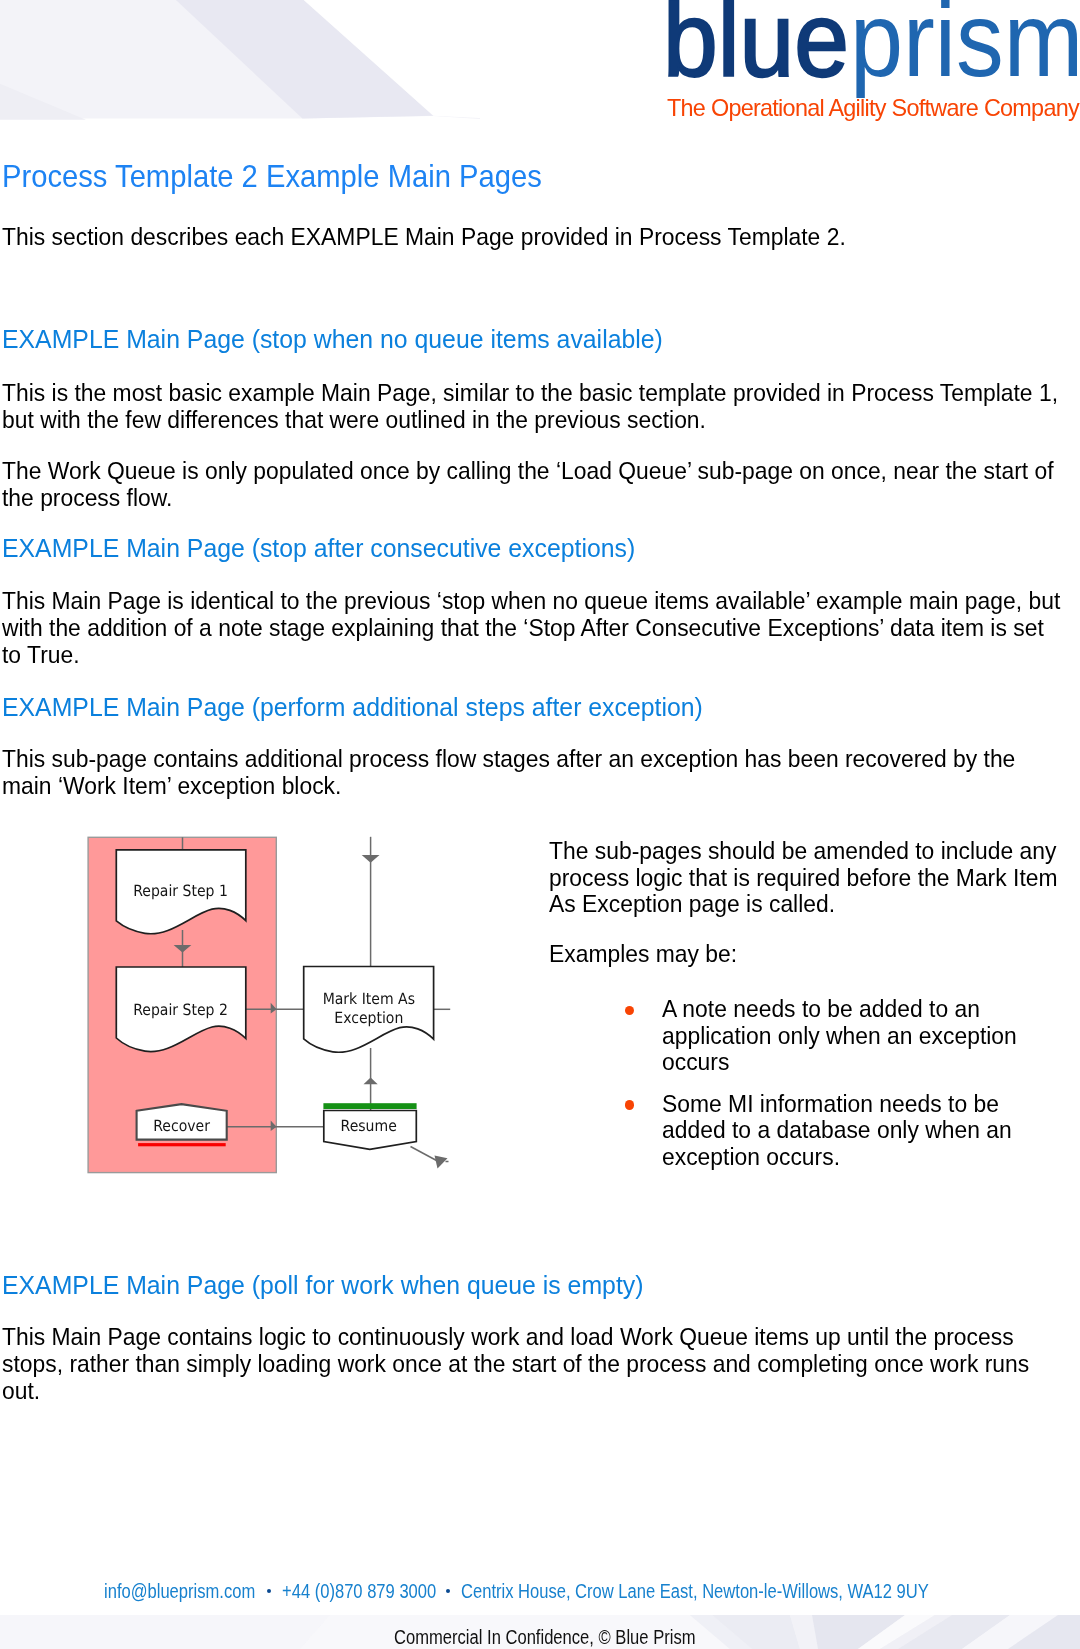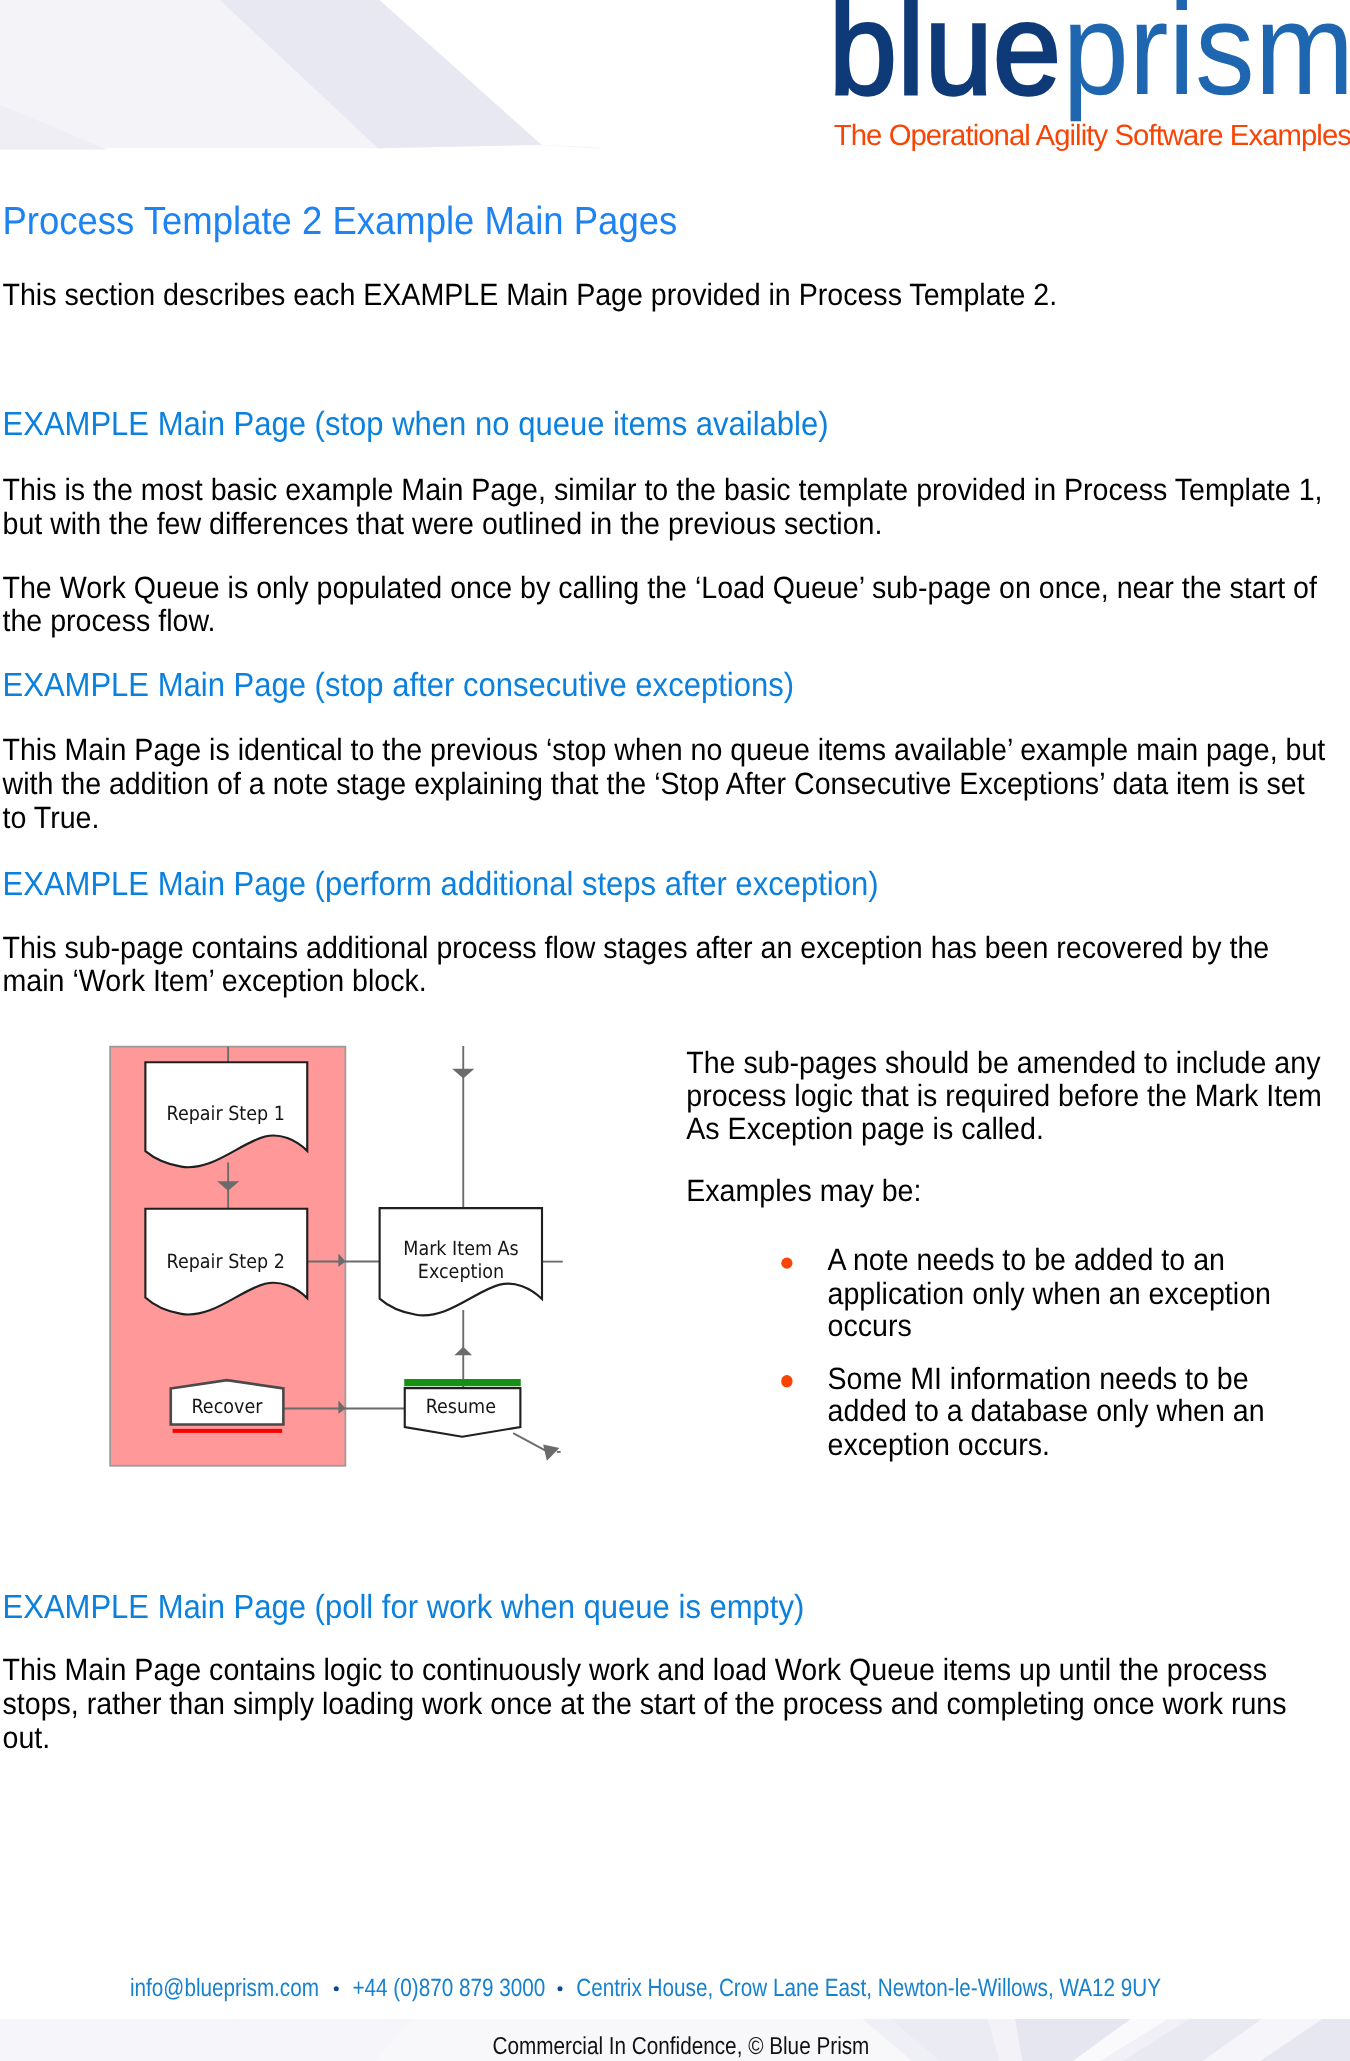--- a/index.html
+++ b/index.html
@@ -56,21 +56,21 @@
     <polygon points="0,0 480,0 480,119 433,116 302.4,118.5 0,118.5" fill="#f3f3f8"></polygon>
     <polygon points="175.9,0 303.7,0 433.3,115.8 302.4,118.5" fill="#e8e8f2"></polygon>
     <polygon points="0,83.7 86,119.8 0,119.8" fill="#eeeef4"></polygon>
     <polygon points="303.7,0 480,0 480,118 433.3,115.8" fill="#ffffff"></polygon>
   </svg>
 
   <div class="logo">
     <span class="b1">blue</span>
     <span class="b2">prism</span>
   </div>
-  <div class="tagline">The Operational Agility Software Examples</div>
+  <div class="tagline">The Operational Agility Software Company</div>
 
   <div id="content">
       <div class="h1" style="left: 2px; top: 161.4px;">Process Template 2 Example Main Pages</div>
       <div class="p" style="left: 2px; top: 224.7px;">This section describes each EXAMPLE Main Page provided in Process Template 2.</div>
       <div class="h2" style="left: 2px; top: 326.4px;">EXAMPLE Main Page (stop when no queue items available)</div>
       <div class="p" style="left: 2px; top: 380.7px;">This is the most basic example Main Page, similar to the basic template provided in Process Template 1,</div>
       <div class="p" style="left: 2px; top: 407.5px;">but with the few differences that were outlined in the previous section.</div>
       <div class="p" style="left: 2px; top: 459.1px;">The Work Queue is only populated once by calling the ‘Load Queue’ sub-page on once, near the start of</div>
       <div class="p" style="left: 2px; top: 485.9px;">the process flow.</div>
       <div class="h2" style="left: 2px; top: 535.2px;">EXAMPLE Main Page (stop after consecutive exceptions)</div>

